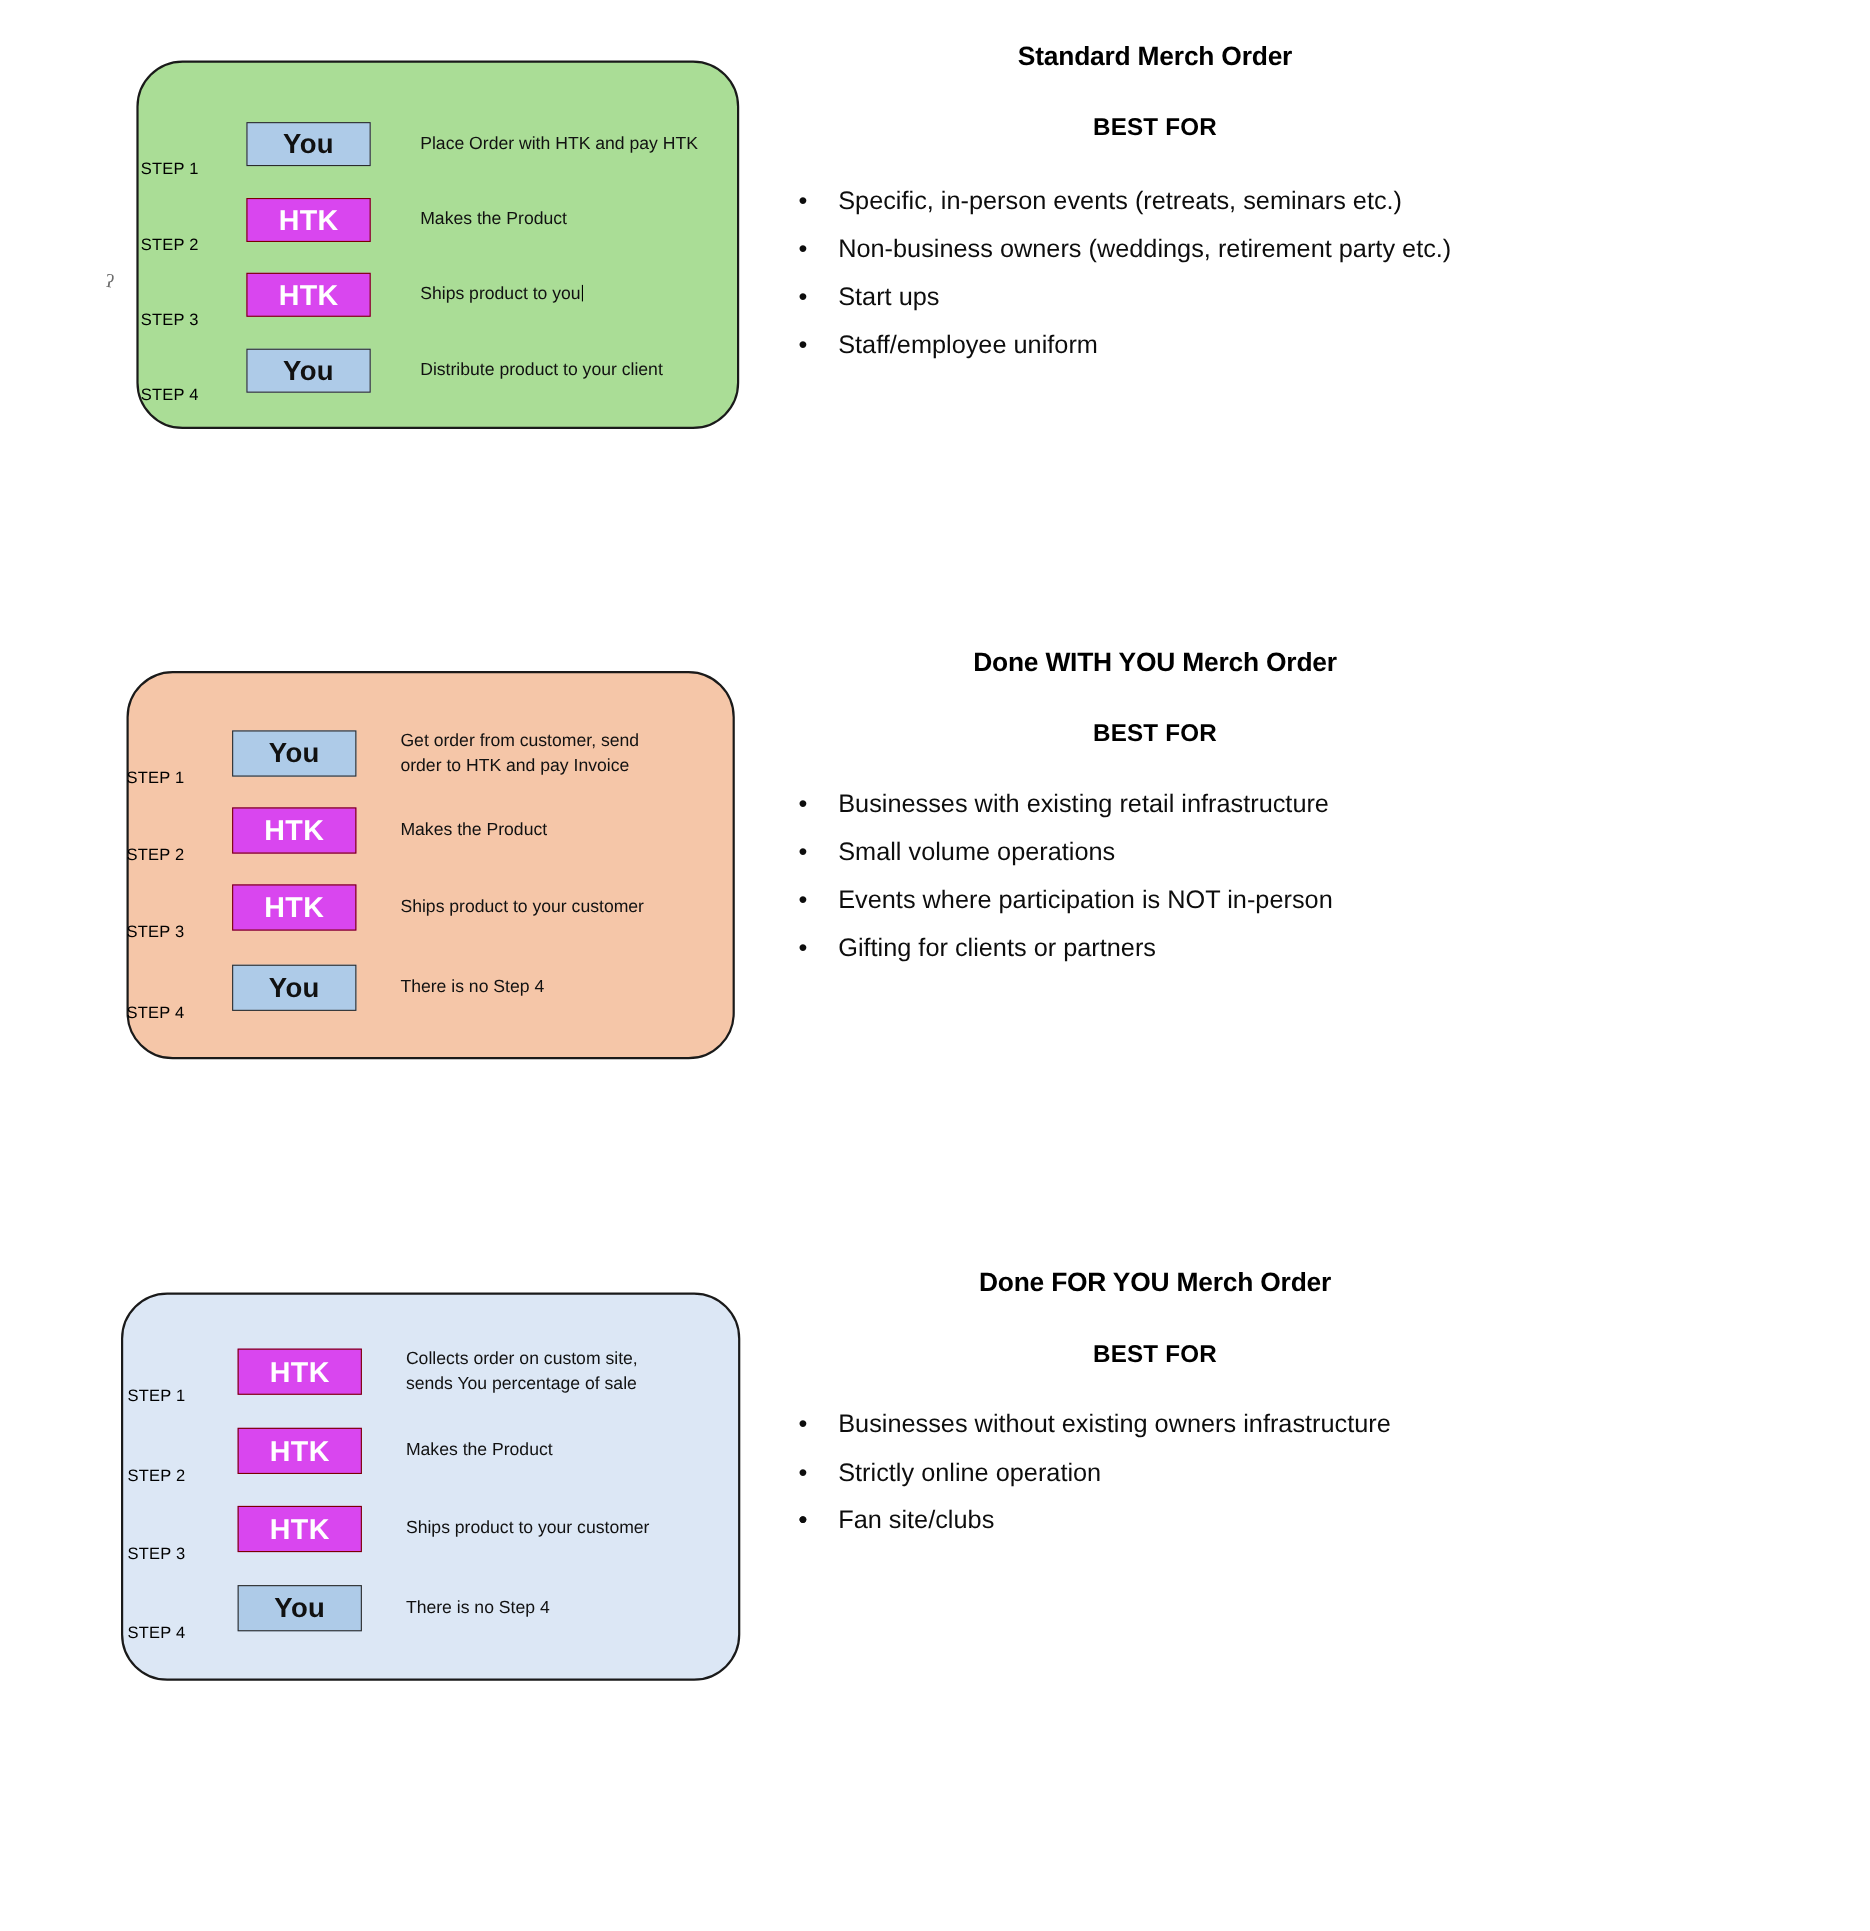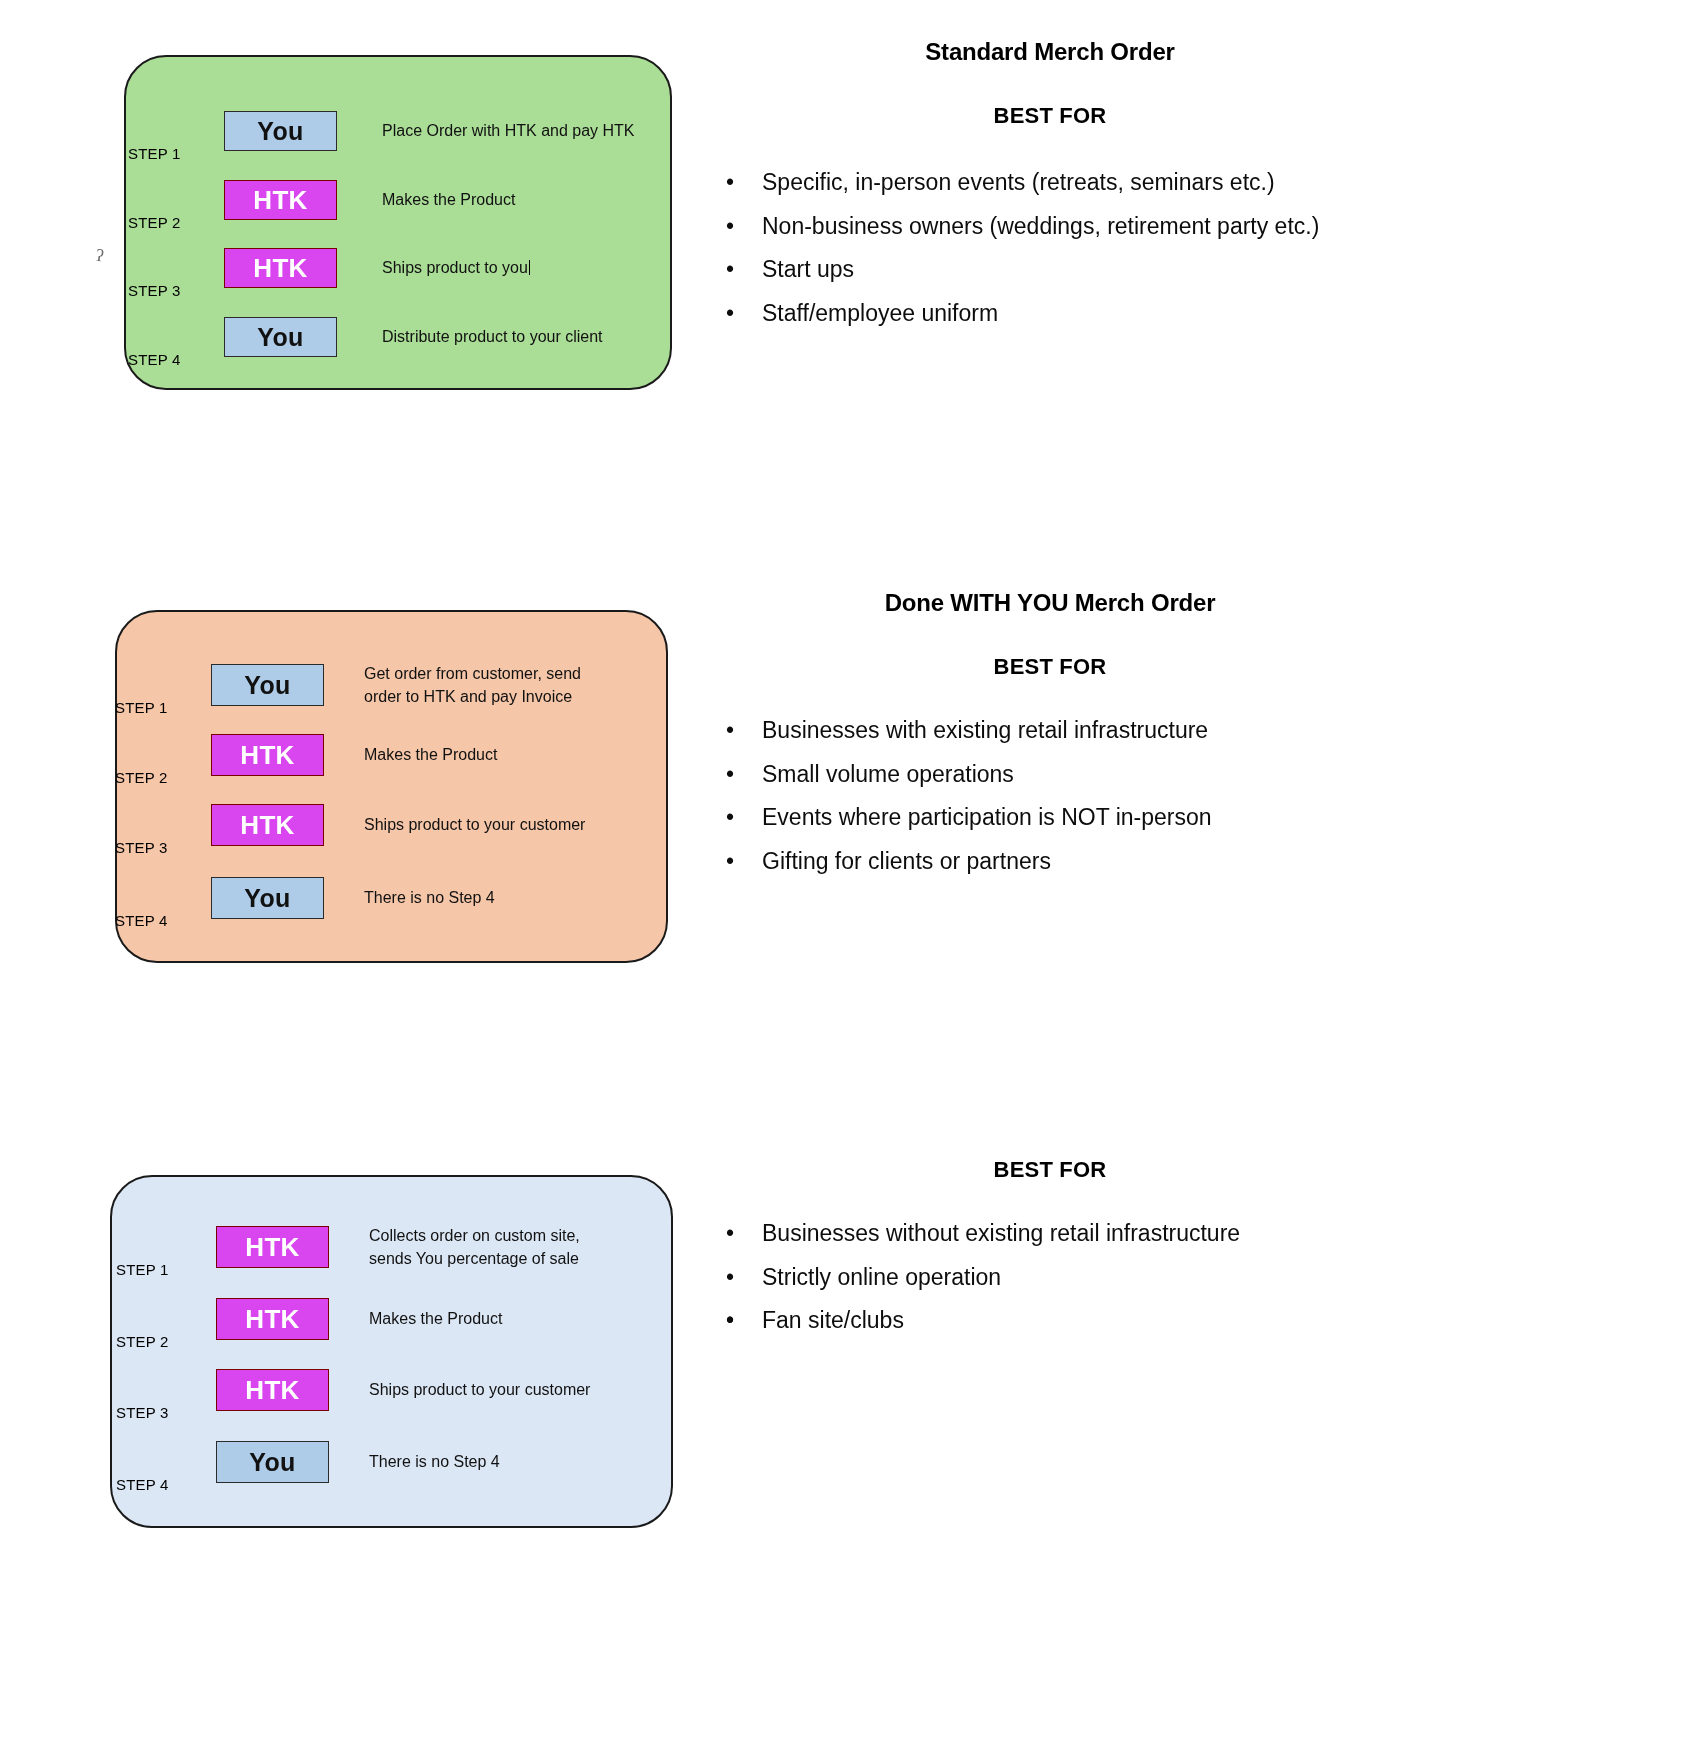--- a/index.html
+++ b/index.html
@@ -297,21 +297,22 @@
       <div class="step-row" style="top:262px;height:50px;">
         <span class="step-label">STEP 4</span>
         <span class="actor-box actor-you">You</span>
         <span class="step-desc">There is no Step 4</span>
       </div>
 
     </div>
   </div>
 
   <div class="info">
+    <div class="info-title" style="margin-top:33px;width:700px;">Done FOR YOU Merch Order</div>
     <div class="info-subtitle" style="margin-top:37px;width:700px;">BEST FOR</div>
     <ul class="best-for" style="margin-top:29px;width:780px;">
-      <li><span class="bullet">•</span><span>Businesses without existing retail infrastructure</span></li>
+      <li><span class="bullet">•</span><span>Businesses without existing owners infrastructure</span></li>
       <li><span class="bullet">•</span><span>Strictly online operation</span></li>
       <li><span class="bullet">•</span></li>
       <li><span class="bullet">•</span><span>Fan site/clubs</span></li>
     </ul>
   </div>
 </div>
 
 </body></html>

